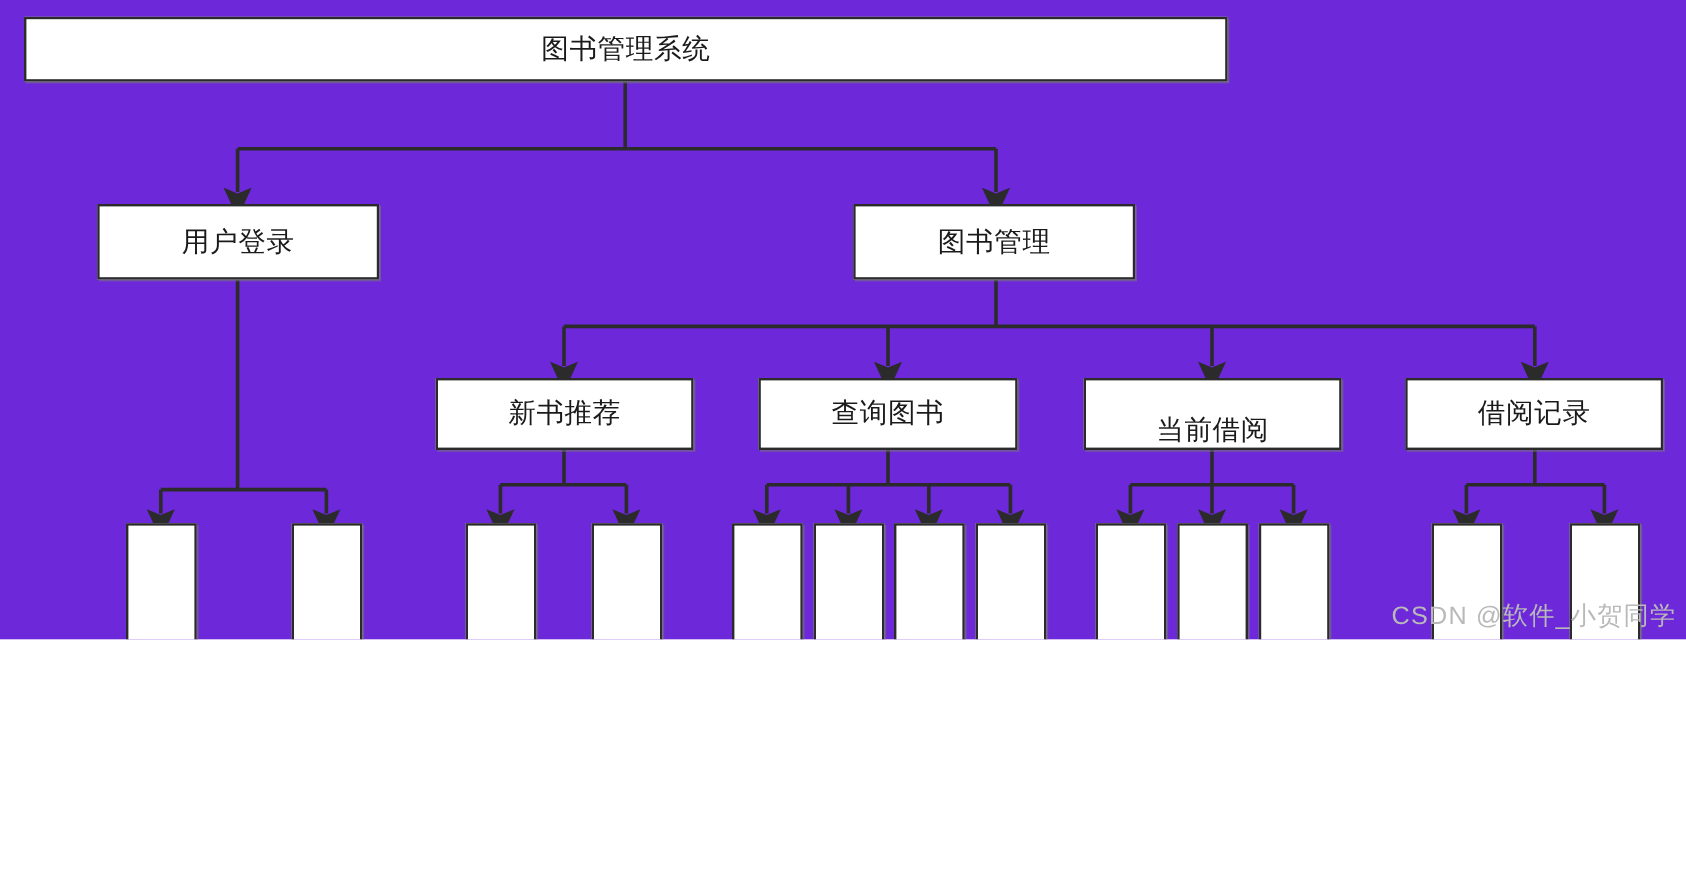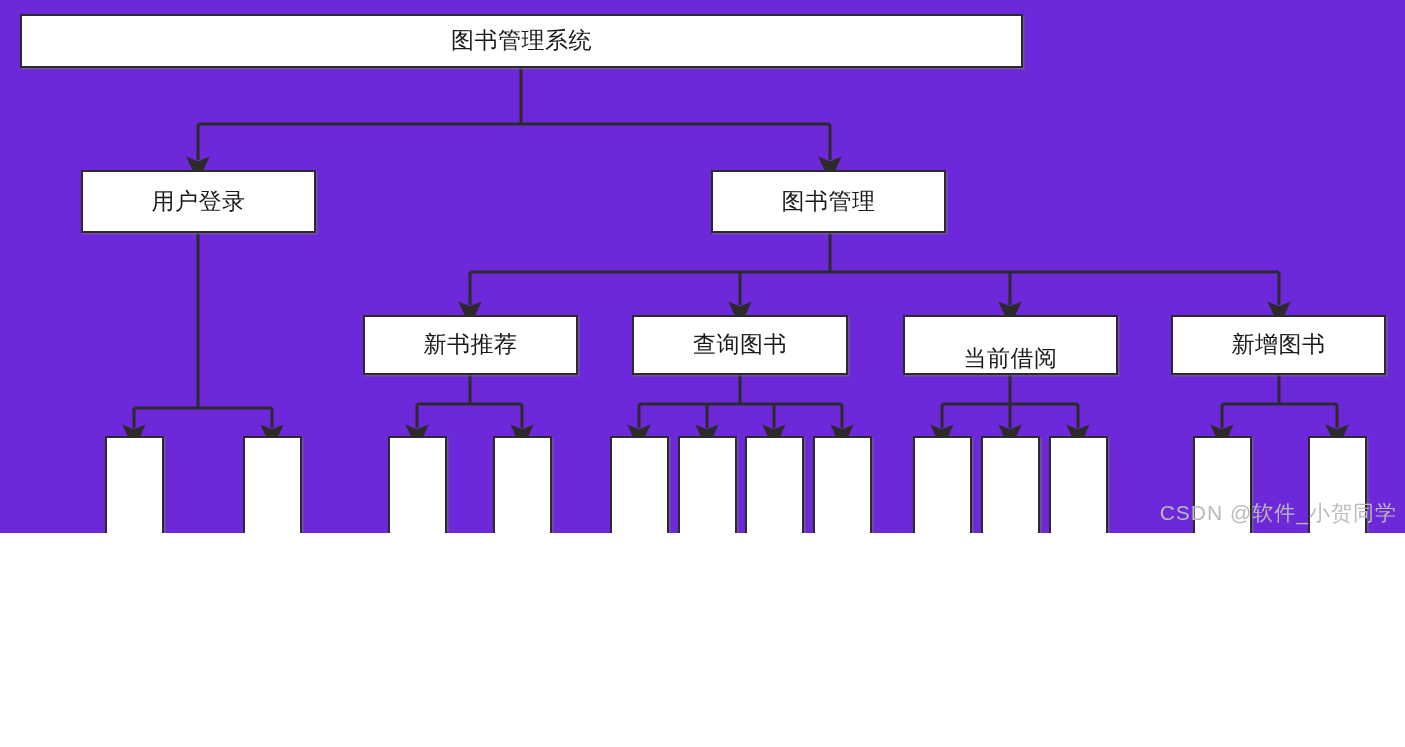--- a/index.html
+++ b/index.html
@@ -143,21 +143,21 @@
   <div class="node h" style="left:363px; top:315px; width:215px; height:60px;justify-content:center;">
     <span class="lbl">新书推荐</span>
   </div>
   <div class="node h" style="left:632px; top:315px; width:216px; height:60px;">
     <span class="lbl">查询图书</span>
   </div>
   <div class="node h" style="left:903px; top:315px; width:215px; height:60px;align-items:flex-end;">
     <span class="lbl">当前借阅</span>
   </div>
   <div class="node h" style="left:1171px; top:315px; width:215px; height:60px;">
-    <span class="lbl">新增图书</span>
+    <span class="lbl">借阅记录</span>
   </div>
 
   <div class="node v" style="left:105px; top:436px; width:59px; height:298px;">
     <span class="lbl">用户登录</span>
   </div>
   <div class="node v" style="left:243px; top:436px; width:59px; height:298px;">
     <span class="lbl">注销登录</span>
   </div>
 
   <div class="node v" style="left:388px; top:436px; width:59px; height:298px;">

